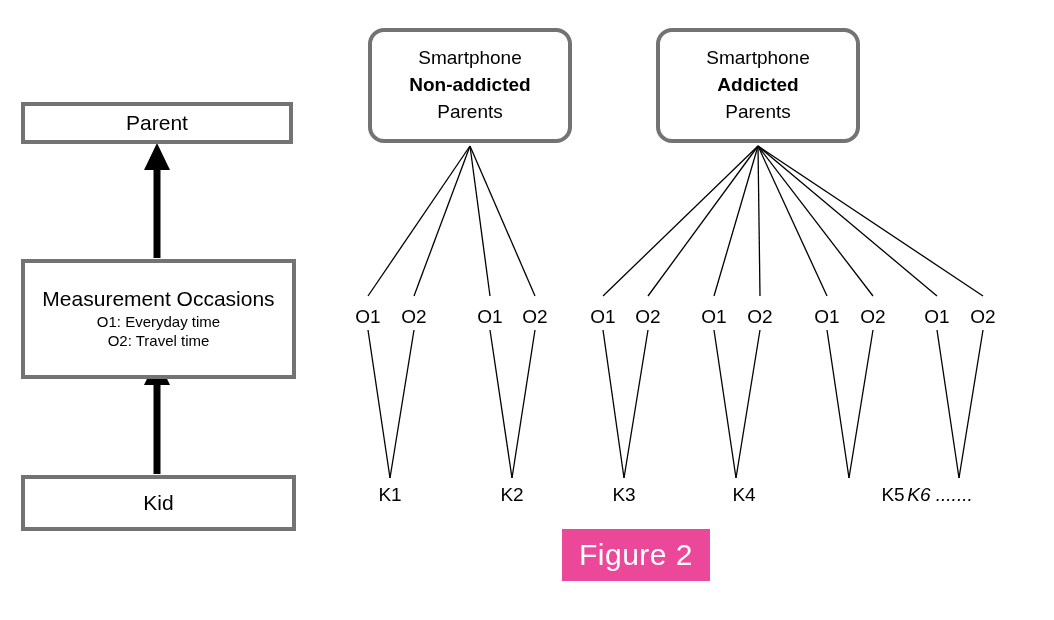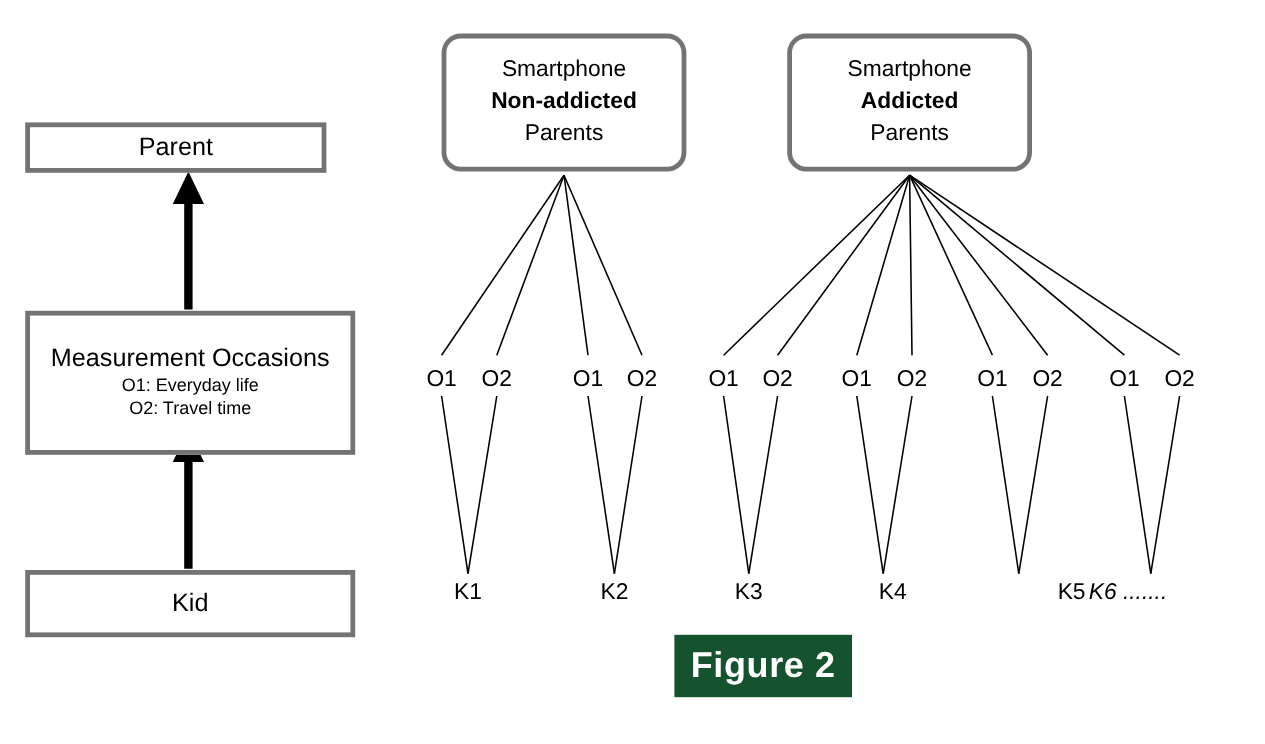--- a/index.html
+++ b/index.html
@@ -65,23 +65,23 @@
   .leaf-label {
     position: absolute;
     font-size: 19px;
     line-height: 1;
     white-space: nowrap;
     transform: translate(-50%, -50%);
     text-align: center;
   }
   #figure-caption {
     position: absolute;
-    background: #14532d;
+    background: #ec4899;
     color: #ffffff;
-    font-weight: bold;
+    font-weight: normal;
     font-size: 30px;
     letter-spacing: 0.5px;
     display: flex;
     align-items: center;
     justify-content: center;
   }
 </style>
 </head>
 <body>
 
@@ -130,27 +130,27 @@
       <line x1="760" y1="330" x2="736" y2="478"></line>
 
       <line x1="827" y1="330" x2="849" y2="478"></line>
       <line x1="873" y1="330" x2="849" y2="478"></line>
 
       <line x1="937" y1="330" x2="959" y2="478"></line>
       <line x1="983" y1="330" x2="959" y2="478"></line>
     </g>
   </svg>
 
-  <div class="node-box rect-box" style="left:21px; top:102px; width:251px; height:42px;">
+  <div class="node-box rect-box" style="left:21px; top:102px; width:272px; height:42px;">
     <div class="box-title">Parent</div>
   </div>
 
   <div class="node-box rect-box" style="left:21px; top:259px; width:275px; height:120px;">
     <div class="box-title">Measurement Occasions</div>
-    <div class="box-sub">O1: Everyday life</div>
+    <div class="box-sub">O1: Everyday time</div>
     <div class="box-sub">O2: Travel time</div>
   </div>
 
   <div class="node-box rect-box" style="left:21px; top:475px; width:275px; height:56px;">
     <div class="box-title">Kid</div>
   </div>
 
   <div class="node-box rounded-box" style="left:368px; top:28px; width:204px; height:115px;">
     <div class="stack-line">Smartphone</div>
     <div class="stack-line bold">Non-addicted</div>

